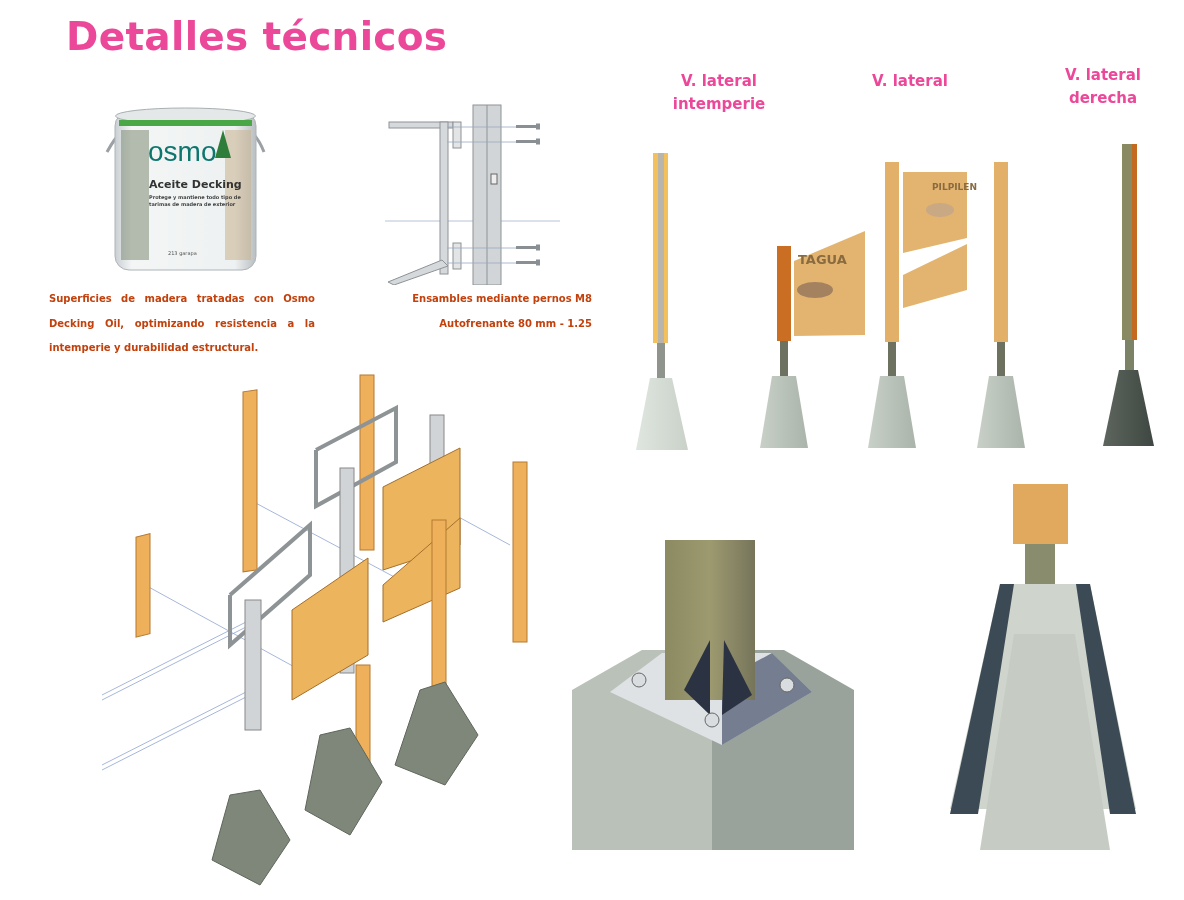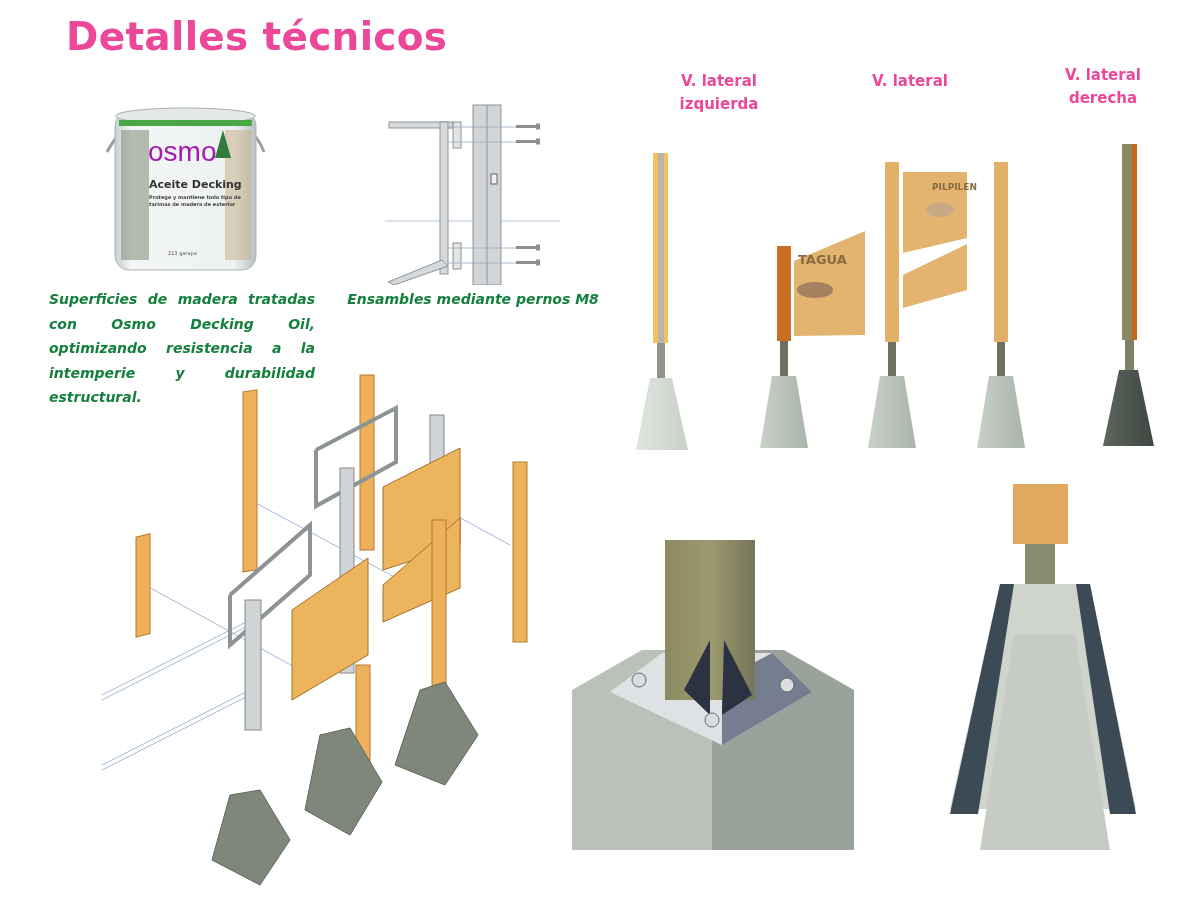--- a/index.html
+++ b/index.html
@@ -1,21 +1,21 @@
 <!DOCTYPE html>
 <html><head>
 <meta charset="utf-8">
 <style>
   html,body{margin:0;padding:0;background:#ffffff;}
   body{width:1184px;height:900px;position:relative;overflow:hidden;font-family:"DejaVu Sans","Liberation Sans",sans-serif;color:#2b2b2b;}
   .abs{position:absolute;}
   .title{left:66px;top:14px;font-size:39px;font-weight:bold;color:#ec4899;letter-spacing:0.3px;}
-  .desc{font-size:14px;font-weight:bold;color:#15803d;line-height:24.5px;font-style:italic;}
+  .desc{font-size:10px;font-weight:bold;color:#c2410c;line-height:24.5px;}
   .desc-left{left:49px;top:287px;width:266px;text-align:justify;text-align-last:left;}
-  .desc-right{left:338px;top:287px;width:270px;text-align:center;}
+  .desc-right{left:322px;top:287px;width:270px;text-align:right;}
   .view-label{font-size:15px;font-weight:bold;color:#ec4899;line-height:23px;text-align:center;}
   svg{display:block;}
 </style>
 </head>
 <body>
 
 <div class="abs title">Detalles técnicos</div>
 
 <div class="abs" style="left:103px;top:102px;width:165px;height:175px;">
   <svg width="165" height="175" viewBox="0 0 165 175">
@@ -28,21 +28,21 @@
       </linearGradient>
     </defs>
     <path d="M4 50 Q20 20 40 22" stroke="#9aa0a4" stroke-width="3" fill="none"></path>
     <path d="M161 50 Q150 22 128 22" stroke="#9aa0a4" stroke-width="3" fill="none"></path>
     <rect x="12" y="10" width="141" height="158" rx="14" fill="url(#canBody)" stroke="#aeb4b7"></rect>
     <ellipse cx="82.5" cy="14" rx="70" ry="8" fill="#e4e8e9" stroke="#a9afb2"></ellipse>
     <rect x="16" y="18" width="133" height="6" fill="#49a845"></rect>
     <rect x="18" y="28" width="28" height="130" fill="#7d8a73" opacity="0.55"></rect>
     <rect x="122" y="28" width="26" height="130" fill="#c7b08c" opacity="0.55"></rect>
   </svg>
-  <div class="abs" style="left:45px;top:34px;font-size:28px;color:#a21caf;font-family:'Liberation Sans',sans-serif;">osmo</div>
+  <div class="abs" style="left:45px;top:34px;font-size:28px;color:#0f766e;font-family:'Liberation Sans',sans-serif;">osmo</div>
   <div class="abs" style="left:112px;top:28px;width:0;height:0;border-left:8px solid transparent;border-right:8px solid transparent;border-bottom:28px solid #2f7d3a;"></div>
   <div class="abs" style="left:46px;top:76px;font-size:11px;font-weight:bold;color:#333;">Aceite Decking</div>
   <div class="abs" style="left:46px;top:92px;font-size:5px;font-weight:bold;color:#444;">Protege y mantiene todo tipo de</div>
   <div class="abs" style="left:46px;top:99px;font-size:5px;font-weight:bold;color:#444;">tarimas de madera de exterior</div>
   <div class="abs" style="left:65px;top:148px;font-size:5px;color:#555;">213 garapa</div>
 </div>
 
 <div class="abs" style="left:385px;top:100px;">
   <svg width="180" height="185" viewBox="0 0 180 185">
     <line x1="0" y1="121" x2="175" y2="121" stroke="#b8c4d6" stroke-width="1"></line>
@@ -70,25 +70,26 @@
       <rect x="131" y="161" width="22" height="3"></rect>
         <rect x="151" y="159.5" width="4" height="6"></rect>
     </g>
   </svg>
 </div>
 
 <div class="abs desc desc-left">Superficies de madera tratadas con Osmo Decking Oil, optimizando resistencia a la intemperie y durabilidad estructural.</div>
 
 <div class="abs desc desc-right">
   <div>Ensambles mediante pernos M8</div>
+  <div>Autofrenante 80 mm - 1.25</div>
 </div>
 
 <div class="abs view-label" style="left:664px;top:70px;width:110px;">
   <div>V. lateral</div>
-  <div>izquierda</div>
+  <div>intemperie</div>
 </div>
 <div class="abs view-label" style="left:855px;top:70px;width:110px;">V. lateral</div>
 <div class="abs view-label" style="left:1048px;top:64px;width:110px;">
   <div>V. lateral</div>
   <div>derecha</div>
 </div>
 
 <div class="abs" style="left:620px;top:130px;">
   <svg width="560" height="330" viewBox="0 0 560 330">
     <defs>

